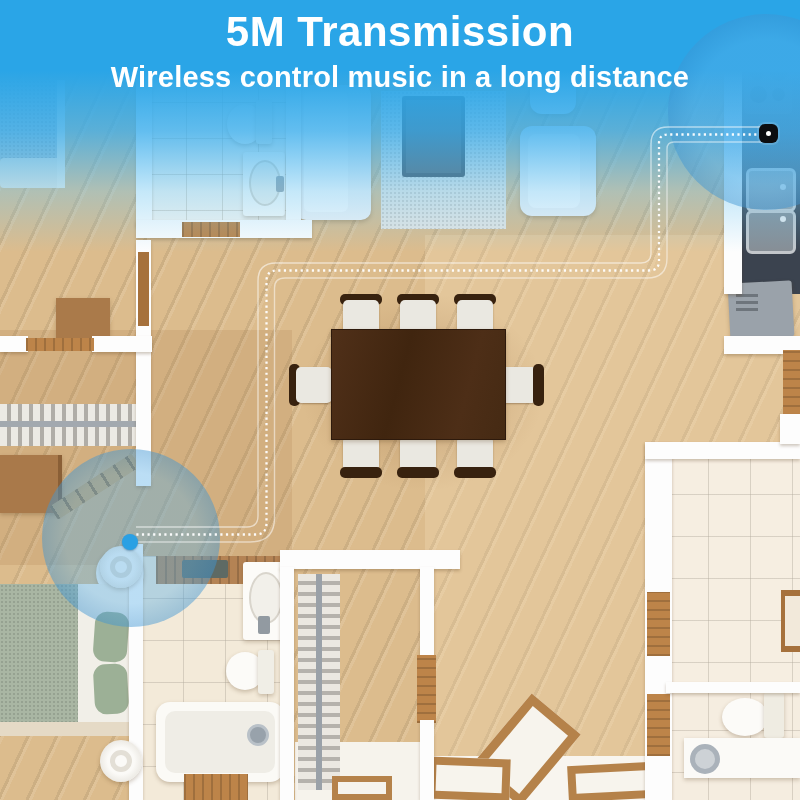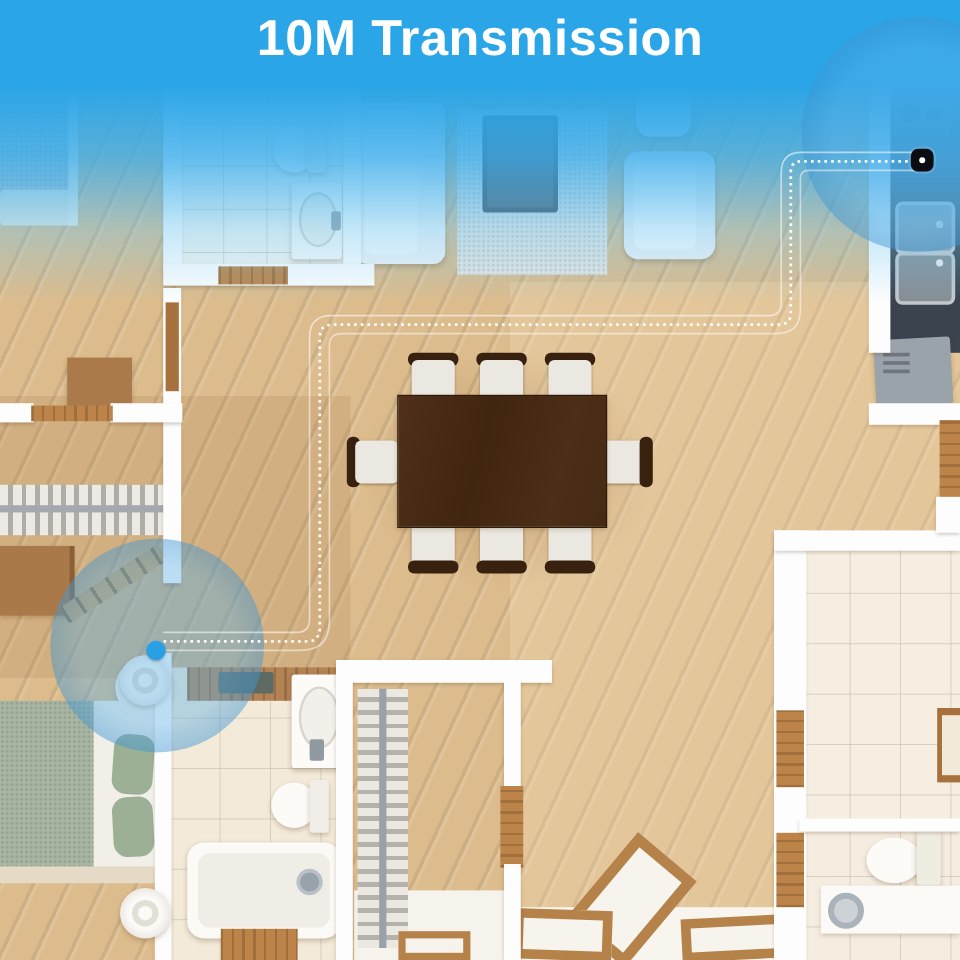--- a/index.html
+++ b/index.html
@@ -180,15 +180,16 @@
   <svg class="abs" style="left:0;top:0;" width="800" height="800" viewBox="0 0 800 800">
     <path d="M762,127 H668 Q651,127 651,144 V253 Q651,263 641,263 H276 Q258,263 258,281 V516 Q258,527 247,527 H136" fill="none" stroke="#ffffff" stroke-width="1.4" opacity="0.55"></path>
     <path d="M762,142 H674 Q667,142 667,149 V258 Q667,278 647,278 H285 Q274.5,278 274.5,288 V518 Q274.5,542 250,542 H136" fill="none" stroke="#ffffff" stroke-width="1.4" opacity="0.5"></path>
     <path d="M762,134.5 H668 Q659,134.5 659,143 V261 Q659,270.5 649,270.5 H277 Q266.5,270.5 266.5,281 V523 Q266.5,534.5 256,534.5 H135" fill="none" stroke="#ffffff" stroke-width="2.3" stroke-dasharray="2.2 3.4" opacity="0.95"></path>
   </svg>
 
   <div class="abs" style="left:759px;top:124px;width:19px;height:19px;background:#0c0d10;border-radius:6px;box-shadow:0 0 0 2px rgba(255,255,255,.12);"></div>
   <div class="abs round" style="left:766px;top:131px;width:5px;height:5px;background:#ffffff;"></div>
   <div class="abs round" style="left:122px;top:534px;width:16px;height:16px;background:#2aa0e4;box-shadow:0 1px 2px rgba(0,60,110,.4);"></div>
 
-  <div class="abs title">10M Transmission</div>
+  <div class="abs title">5M Transmission</div>
+  <div class="abs subtitle">Wireless control music in a long distance</div>
 
 </div>
 
 </body></html>

